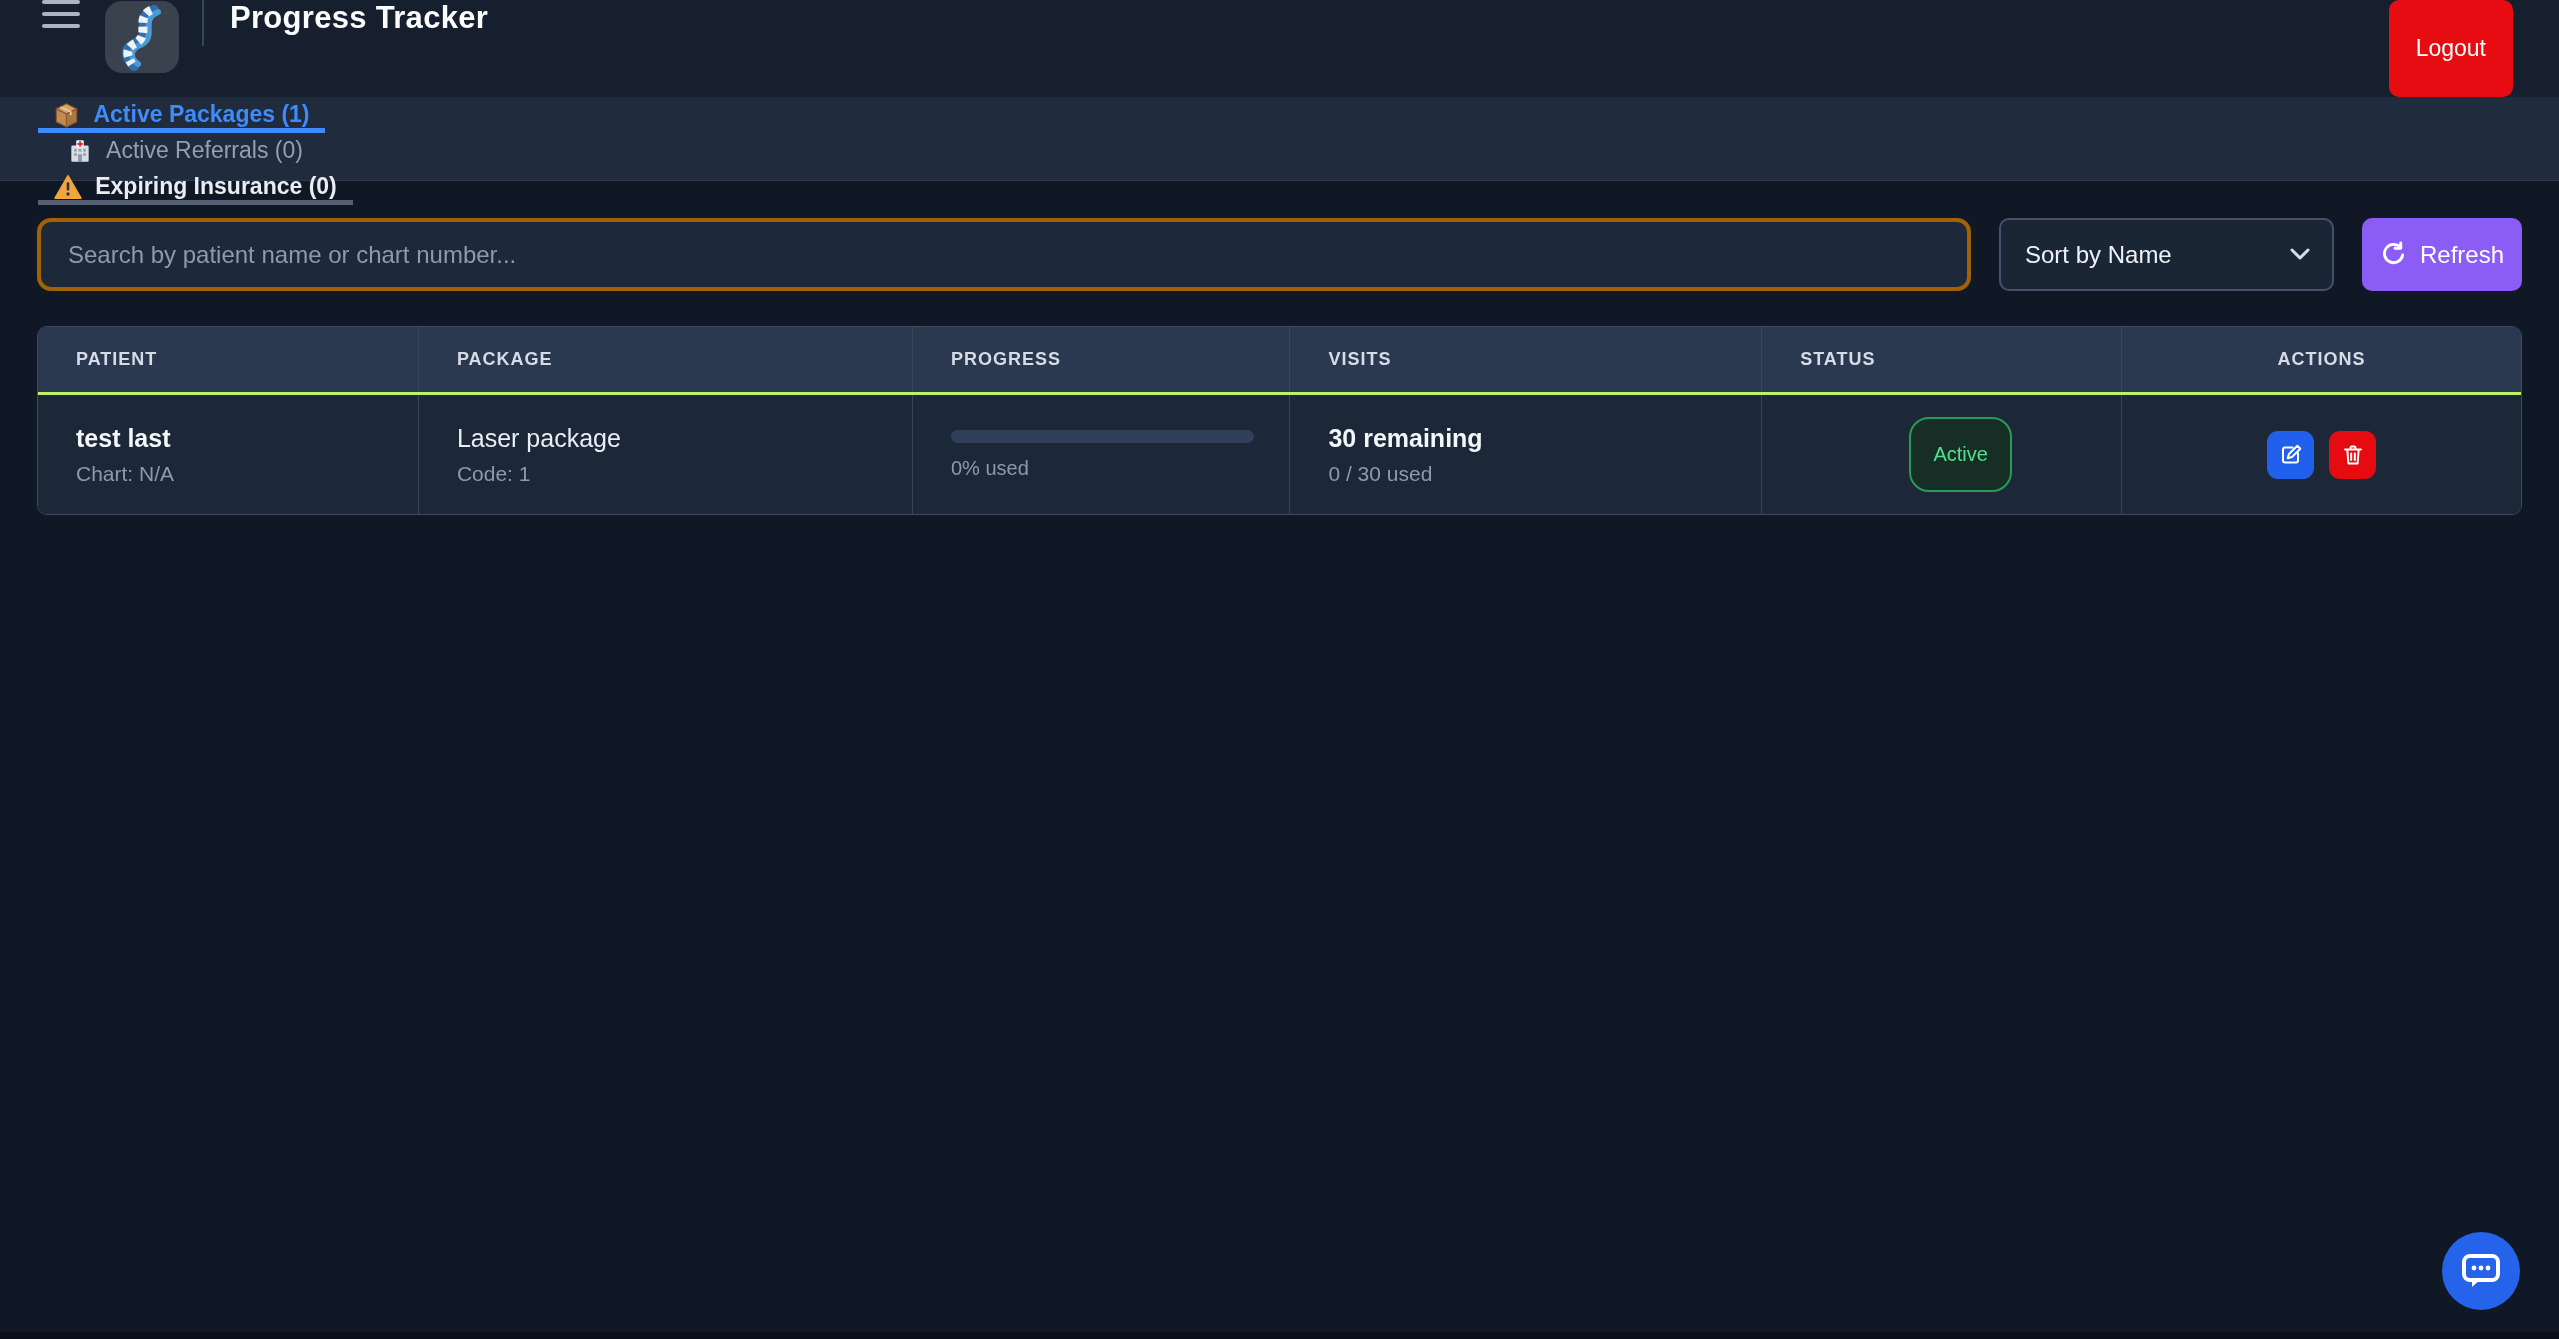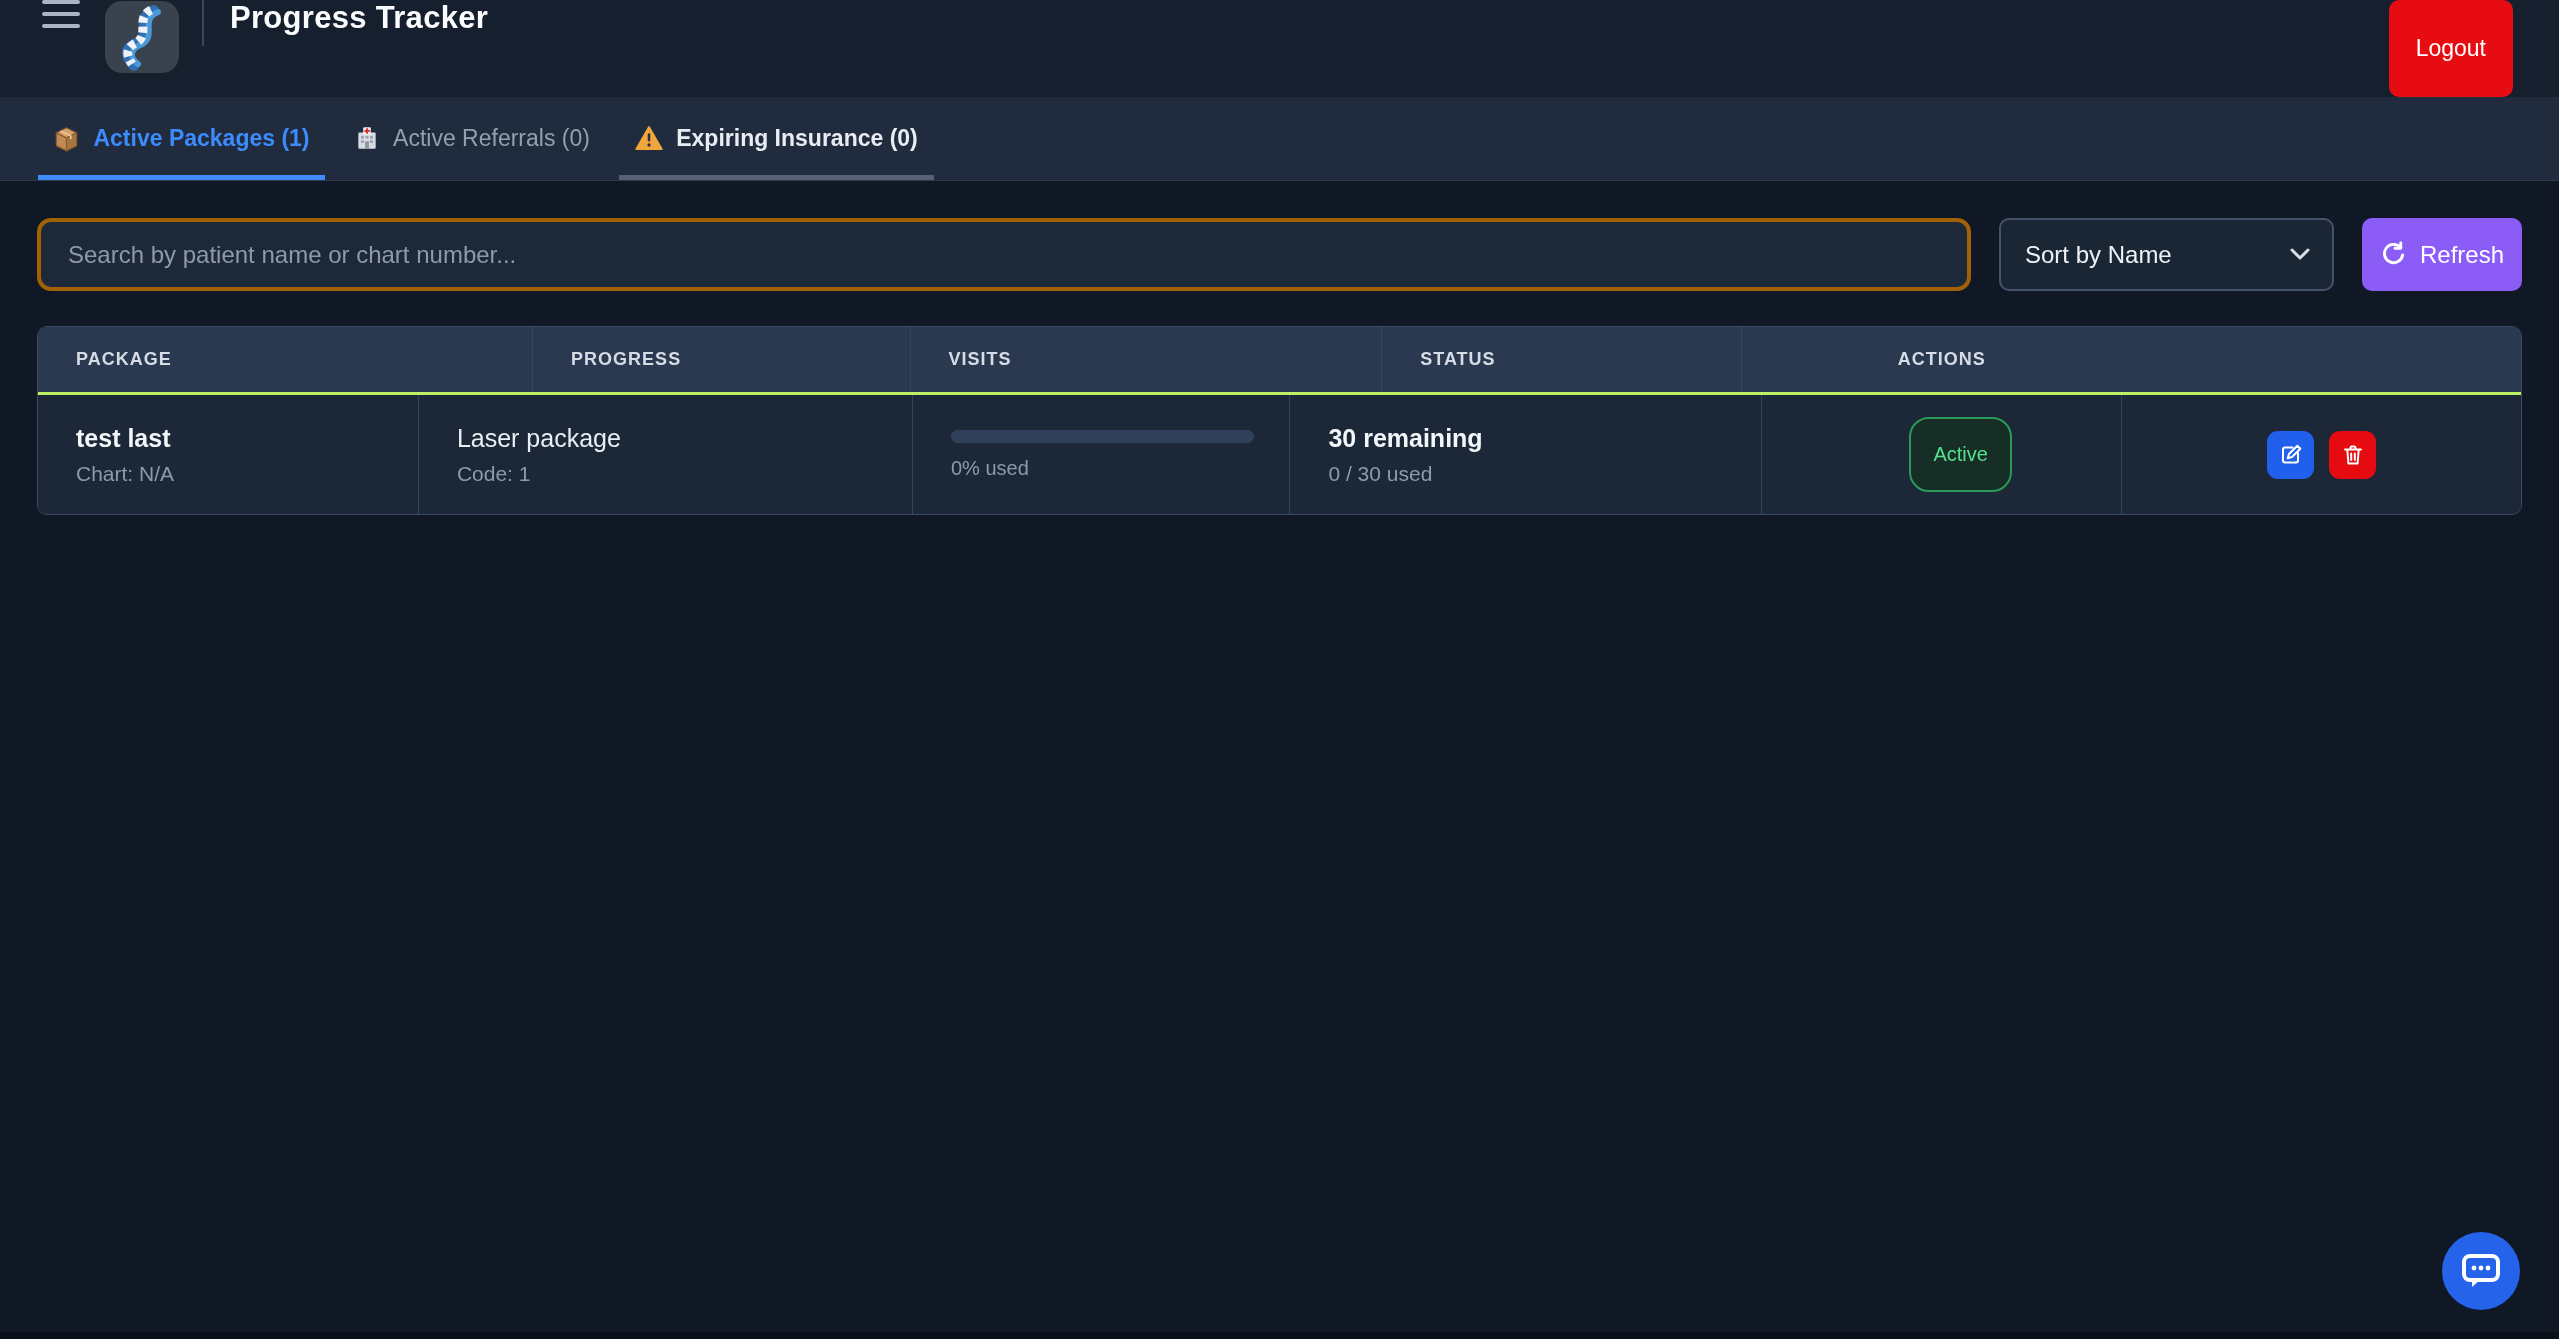--- a/index.html
+++ b/index.html
@@ -21,21 +21,21 @@
   .logo { margin-left: 24px; }
   .header-divider { width: 2px; height: 46px; background: #39465a; margin-left: 22px; }
   .app-title { margin-left: 26px; font-size: 31px; font-weight: 700; color: #fafbfd; letter-spacing: .3px; }
   .logout-btn {
     margin-left: auto; background: #e60c12; color: #fff; border: none;
     font-size: 23px; font-family: inherit; padding: 14px 27px; border-radius: 10px; cursor: pointer;
   }
   
   .tabbar {
     height: 84px; background: #202c3d; border-bottom: 1px solid #2e3a4d;
-    display: flex; padding-left: 38px;
+    display: flex; padding-left: 38px; flex-direction: column;
   }
   .tab {
     display: flex; align-items: center; justify-content: center; gap: 13px;
     font-size: 23px; cursor: pointer; border-bottom: 5px solid transparent; padding-top: 4px;
   }
   .tab-1 { width: 287px; color: #3d8bfd; font-weight: 600; border-bottom-color: #3d8bfd; }
   .tab-2 { width: 294px; color: #94a0b0; font-weight: 400; }
   .tab-3 { width: 315px; color: #e9edf3; font-weight: 600; border-bottom-color: #566175; }
   .tab svg { flex: none; }
   
@@ -171,20 +171,21 @@
     <svg width="27" height="27" viewBox="0 0 28 28">
       <path d="M21.5 7 A 9.5 9.5 0 1 0 23.5 14.5" fill="none" stroke="#fff" stroke-width="3" stroke-linecap="round"></path>
       <polyline points="21.5,2 21.5,7.5 15.5,7.5" fill="none" stroke="#fff" stroke-width="3" stroke-linecap="round" stroke-linejoin="round"></polyline>
     </svg>
     <span>Refresh</span>
   </button>
 </div>
 
 <div class="table">
   <div class="thead">
+    <div class="th col-patient">Patient</div>
     <div class="th col-package">Package</div>
     <div class="th col-progress">Progress</div>
     <div class="th col-visits">Visits</div>
     <div class="th col-status">Status</div>
     <div class="th col-actions">Actions</div>
   </div>
   <div class="trow">
     <div class="td col-patient">
       <div class="cell-primary">test last</div>
       <div class="cell-secondary">Chart: N/A</div>

